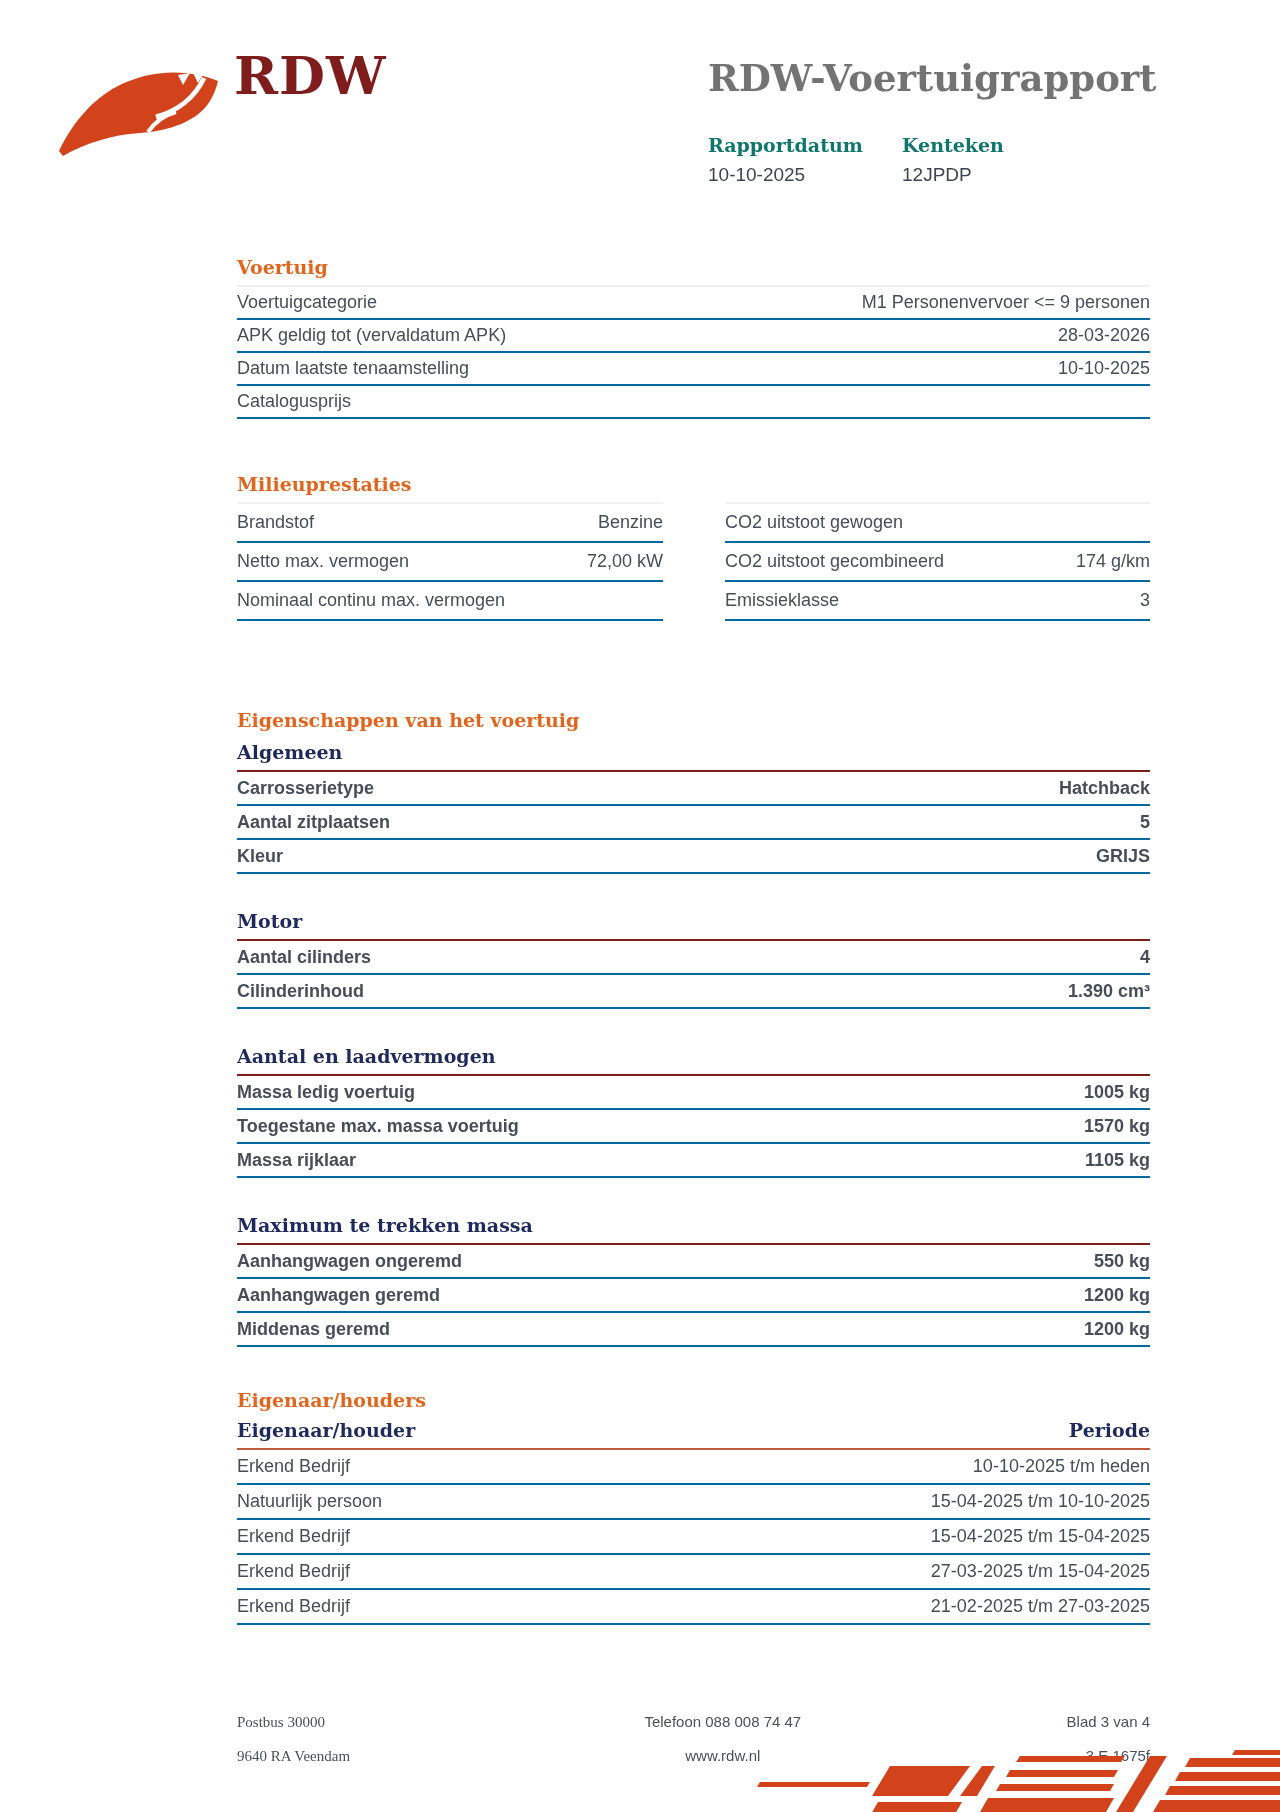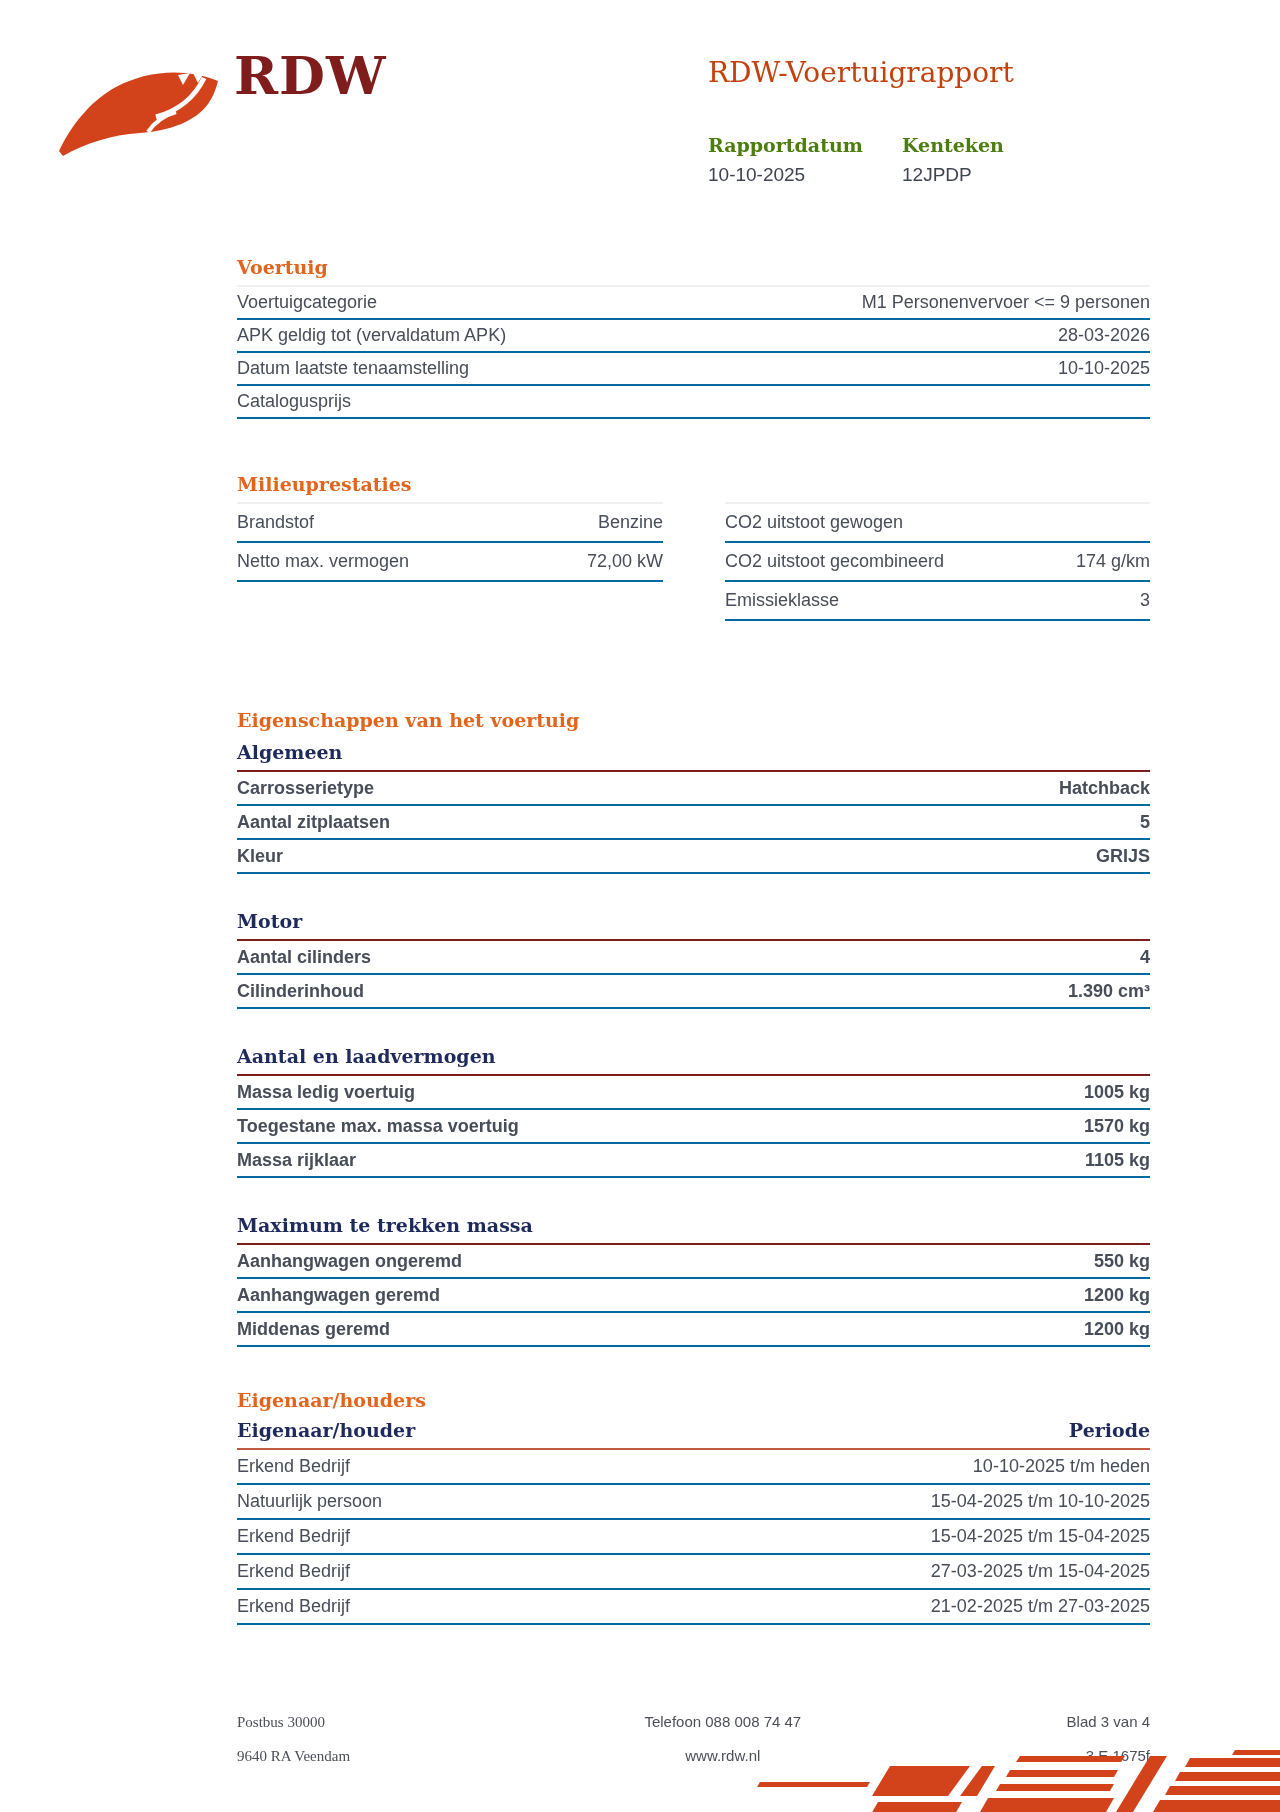--- a/index.html
+++ b/index.html
@@ -13,28 +13,28 @@
   }
   
   .logo-icon { position:absolute; left:54px; top:66px; width:170px; height:96px; }
   .logo-text {
     position:absolute; left:234px; top:44px;
     font-family:"DejaVu Serif", serif; font-weight:bold;
     font-size:53px; letter-spacing:1px; color:#7f1d1d;
   }
   .doc-title {
     position:absolute; left:708px; top:56px; margin:0;
-    font-family:"DejaVu Serif", serif; font-weight:normal;
-    font-size:28px; color:#c2410c; white-space:nowrap;
+    font-family:"DejaVu Serif", serif; font-weight:bold;
+    font-size:37px; color:#737373; white-space:nowrap;
   }
   .meta { position:absolute; left:708px; top:134px; display:flex; }
   .meta-col { width:194px; }
   .meta-label {
     font-family:"DejaVu Serif", serif; font-weight:bold;
-    font-size:19px; color:#4d7c0f;
+    font-size:19px; color:#0f766e;
   }
   .meta-value { margin-top:8px; font-size:19px; color:#3f4450; }
 
   
   .content { position:relative; margin-left:237px; width:913px; padding-top:256px; }
   .section-title {
     margin:0 0 7px 0;
     font-family:"DejaVu Serif", serif; font-weight:bold;
     font-size:19px; color:#e1651d; line-height:22px;
   }
@@ -141,20 +141,24 @@
       <h2 class="section-title">Milieuprestaties</h2>
       <div class="milieu-cols">
         <div class="milieu-left rows">
           <div class="row">
             <span class="label">Brandstof</span>
             <span class="value">Benzine</span>
           </div>
           <div class="row">
             <span class="label">Netto max. vermogen</span>
             <span class="value">72,00 kW</span>
+          </div>
+          <div class="row">
+            <span class="label">Nominaal continu max. vermogen</span>
+            <span class="value"></span>
           </div>
         </div>
         <div class="milieu-right rows">
           <div class="row">
             <span class="label">CO2 uitstoot gewogen</span>
             <span class="value"></span>
           </div>
           <div class="row">
             <span class="label">CO2 uitstoot gecombineerd</span>
             <span class="value">174 g/km</span>

